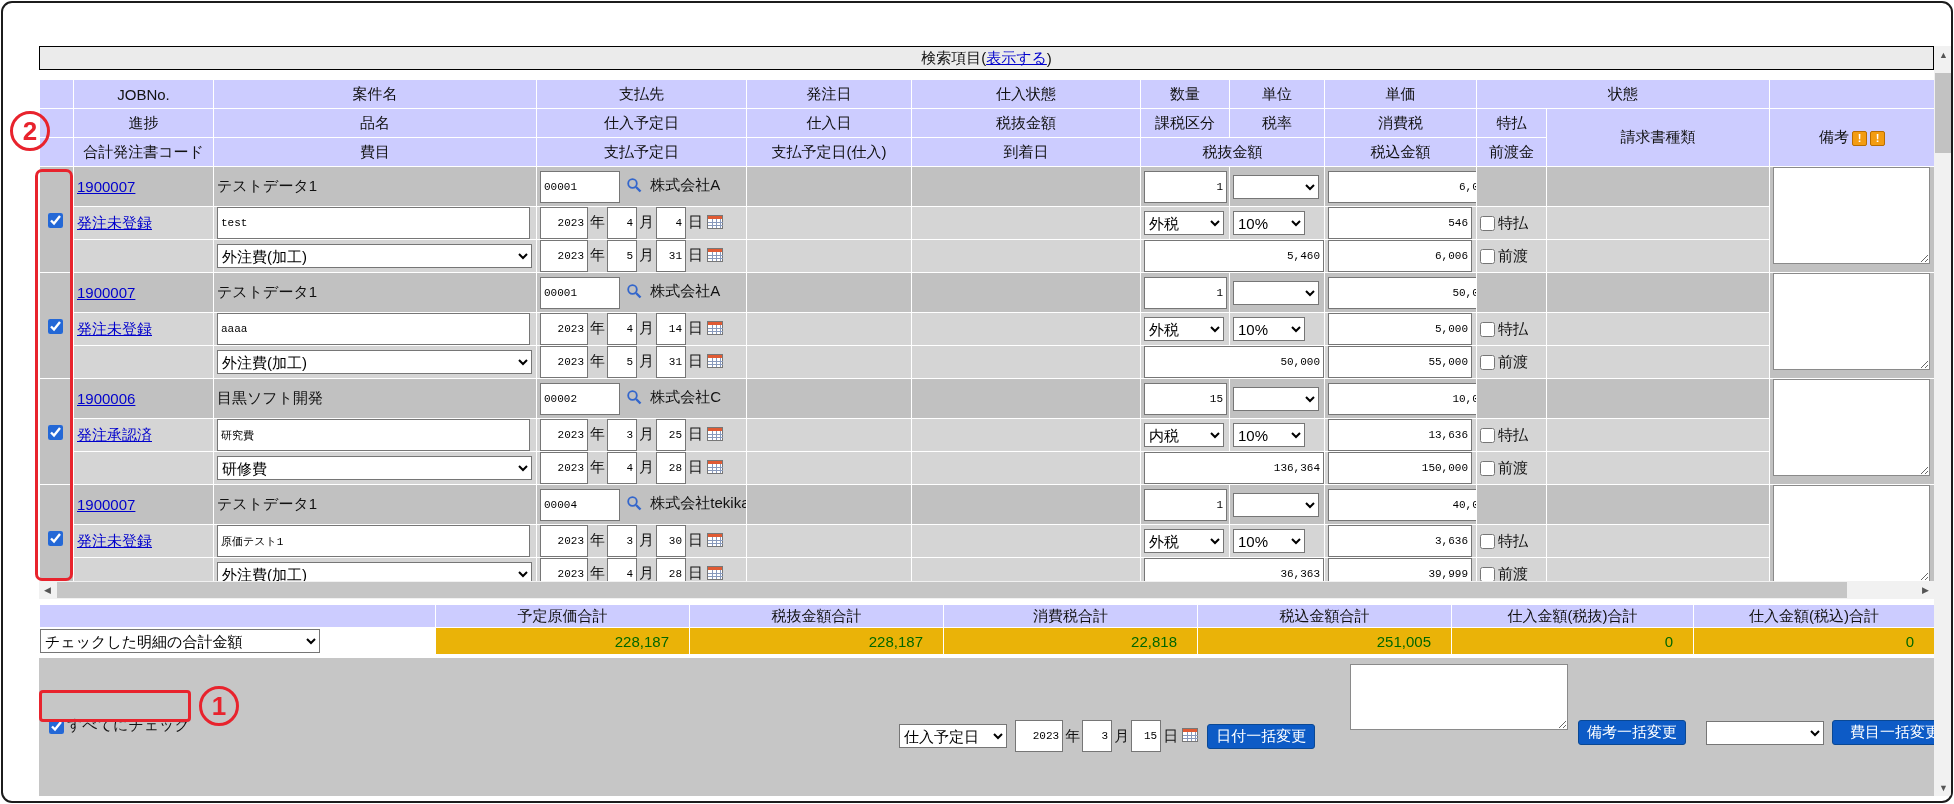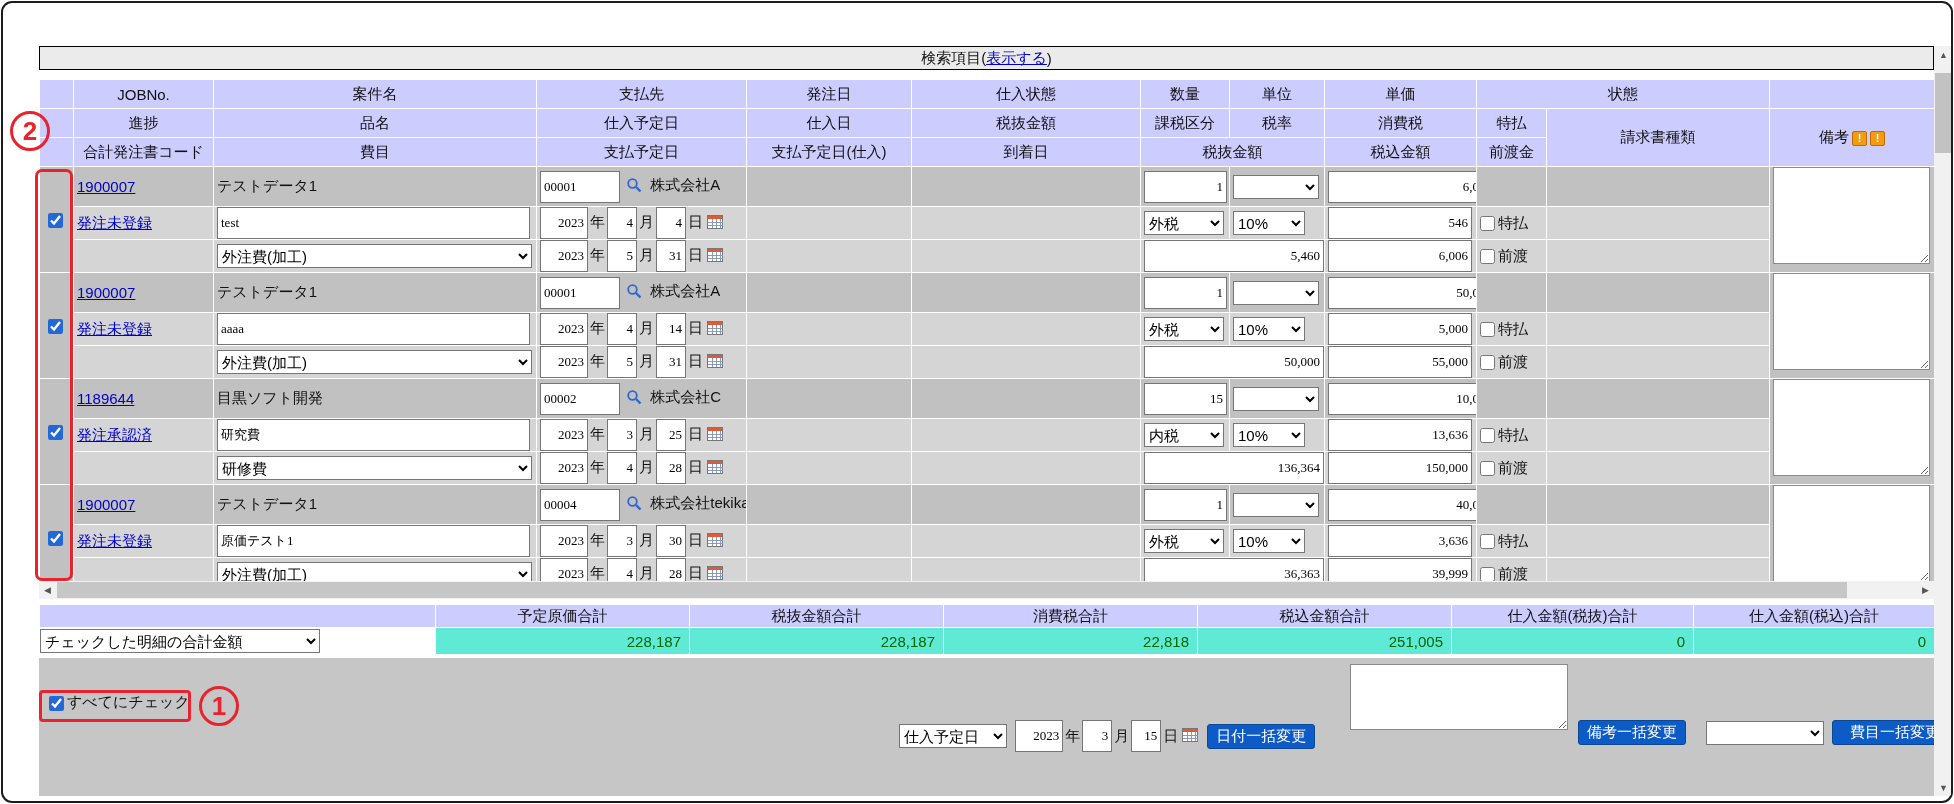--- a/index.html
+++ b/index.html
@@ -16,22 +16,22 @@
   table.grid{position:absolute;left:36px;top:76px;width:1895px;border-collapse:collapse;table-layout:fixed;}
   table.grid th,table.grid td{border:1px solid #ffffff;overflow:hidden;white-space:nowrap;padding:0 3px;}
   table.grid thead th{background:#ccccff;font-weight:normal;text-align:center;height:29px;}
   tr.ra{height:40px;} tr.rb{height:32px;} tr.rc{height:31px;}
   tr.ra>td{background:#c1c1c1;}
   tr.rb>td,tr.rc>td{background:#d5d5d5;}
   td.chk{background:#c9c9c9;text-align:center;vertical-align:middle;}
   td.remarks{background:#c9c9c9;vertical-align:top;padding:2px;}
   .remarks-ta{width:157px;height:97px;border:1px solid #8a8a8a;background:#fff;resize:both;font-family:inherit;}
 
-  input[type=text]{height:22px;border:1px solid #767676;background:#fff;font-size:13px;
-                   font-family:Liberation Serif, serif;padding:15px 3px;vertical-align:middle;}
+  input[type=text]{height:22px;border:1px solid #767676;background:#fff;font-size:11px;
+                   font-family:Liberation Mono, monospace;padding:15px 3px;vertical-align:middle;}
   select{height:24px;border:1px solid #767676;background:#fff;font-size:15px;font-family:inherit;vertical-align:middle;}
   input[type=checkbox]{width:15px;height:15px;accent-color:#2468d6;vertical-align:middle;margin-right:3px;}
   .num{text-align:right;}
   .in-code{width:80px;} .in-qty{width:83px;} .in-price{width:168px;} .in-item{width:313px;}
   .in-tax{width:144px;} .in-zeinuki{width:180px;} .in-y{width:48px;} .in-md{width:30px;}
   .sel-unit{width:86px;} .sel-taxdiv{width:80px;} .sel-rate{width:72px;} .sel-himoku{width:315px;}
   .dlbl{margin:0 2px;} .cal,.mag{display:inline-block;vertical-align:middle;cursor:pointer;margin-left:2px;}
   .payee-name{margin-left:4px;}
   .warn{display:inline-block;width:15px;height:15px;background:#f39c12;border:1px solid #b96d00;color:#fff;
         font-weight:bold;font-size:11px;line-height:13px;text-align:center;vertical-align:middle;margin-left:3px;border-radius:2px;}
@@ -40,27 +40,27 @@
   .hscroll{position:absolute;left:36px;top:578px;width:1895px;height:18px;background:#f1f1f1;z-index:40;}
   .hscroll .sb-btn{position:absolute;top:0;width:17px;height:18px;display:flex;align-items:center;justify-content:center;
                    color:#555;font-size:9px;background:#f1f1f1;cursor:pointer;}
   .hscroll .left{left:0;} .hscroll .right{right:0;}
   .hscroll .sb-thumb{position:absolute;left:18px;top:1px;width:1790px;height:16px;background:#c6c6c6;cursor:pointer;}
 
   
   table.sum{position:absolute;left:36px;top:601px;width:1895px;border-collapse:collapse;table-layout:fixed;}
   table.sum th{background:#ccccff;border:1px solid #fff;height:23px;font-weight:normal;text-align:center;}
   table.sum td{border:1px solid #fff;height:27px;}
-  td.val{background:#5eead4;color:#006600;text-align:right;padding-right:8px;}
+  td.val{background:#eab308;color:#006600;text-align:right;padding-right:20px;}
   td.selcell{background:#fff;}
   .sel-summary{width:280px;}
 
   
   .panel{position:absolute;left:36px;top:655px;width:1895px;height:138px;background:#c6c6c6;overflow:hidden;z-index:1;}
-  .check-all{position:absolute;left:10px;top:35px;white-space:nowrap;}
+  .check-all{position:absolute;left:10px;top:58px;white-space:nowrap;}
   .bulk-note{position:absolute;left:1311px;top:6px;width:218px;height:66px;border:1px solid #8a8a8a;background:#fff;resize:both;font-family:inherit;}
   .date-row{position:absolute;left:860px;top:62px;display:flex;align-items:center;white-space:nowrap;}
   .sel-datetarget{width:108px;}
   .btn{background:#0d5bc6;color:#fff;border:1px solid #0a4894;border-radius:3px;font-size:15px;
        font-family:inherit;padding:2px 8px;height:25px;cursor:pointer;white-space:nowrap;}
   .biko-btn{position:absolute;left:1539px;top:62px;}
   .sel-himoku-bulk{position:absolute;left:1667px;top:63px;width:118px;}
   .himoku-btn{position:absolute;left:1793px;top:62px;width:126px;}
   .actions{position:absolute;right:32px;top:96px;display:flex;gap:6px;}
 
@@ -293,21 +293,21 @@
     <td colspan="2"><input type="text" class="in-zeinuki num" value="50,000" style=""></td>
     <td><input type="text" class="in-tax num" value="55,000" style=""></td>
     <td><label><input type="checkbox" style=""><span>前渡</span></label></td>
     <td></td>
   </tr>
 
   <tr class="ra">
     <td class="chk" rowspan="3">
       <input type="checkbox" checked="" style="">
     </td>
-    <td><a>1189644</a></td>
+    <td><a>1900006</a></td>
     <td><span>目黒ソフト開発</span></td>
     <td>
       <input type="text" class="in-code" value="00002" style="">
       <span class="mag"><svg width="16" height="16" viewBox="0 0 16 16">
                 <circle cx="6.5" cy="6.5" r="4.3" fill="none" stroke="#3366cc" stroke-width="1.8"></circle>
                 <line x1="10" y1="10" x2="14.5" y2="14.5" stroke="#3366cc" stroke-width="2.4"></line>
               </svg></span>
       <span class="payee-name">株式会社C</span>
     </td>
     <td></td>

